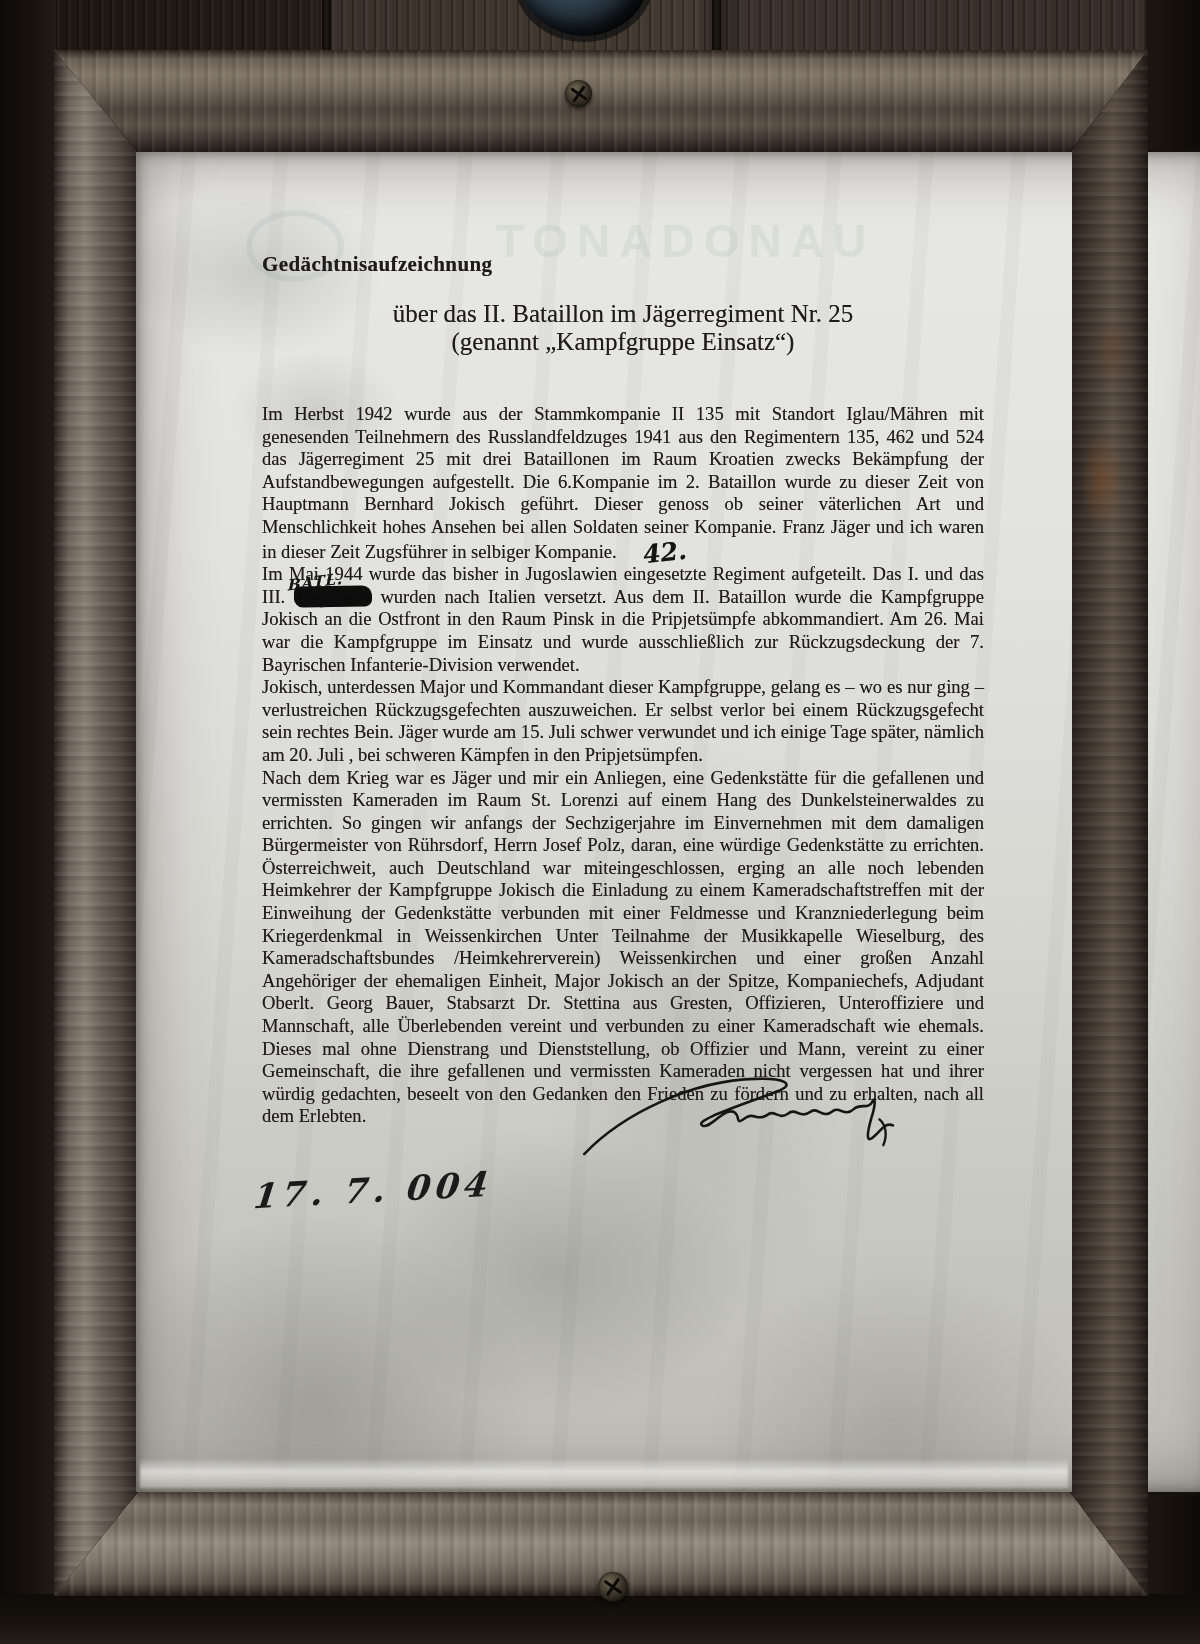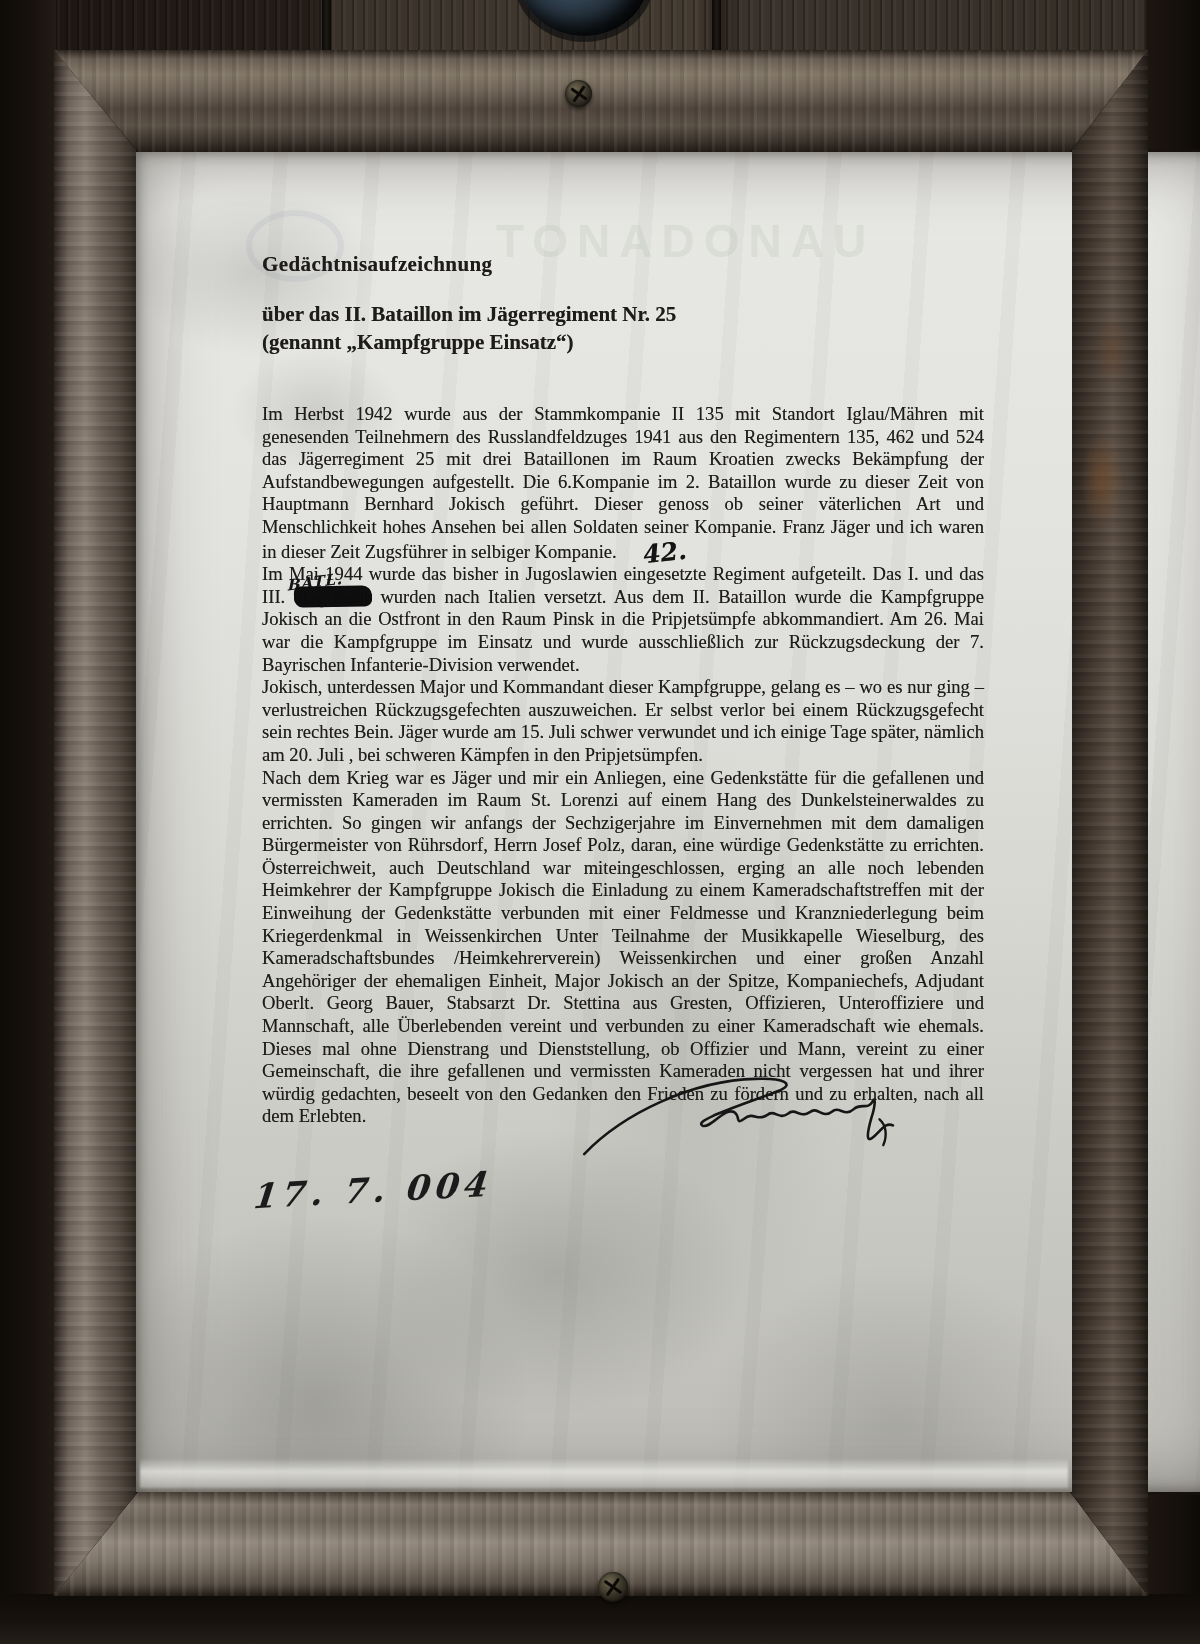--- a/index.html
+++ b/index.html
@@ -101,21 +101,21 @@
   .watermark-circle{
     position:absolute;left:110px;top:58px;width:86px;height:60px;border-radius:50%;
     border:6px solid rgba(120,140,158,.10);
   }
   
   .sheet-text{
     position:absolute;left:126px;top:100px;width:722px;color:#1e1c1a;
     text-shadow:0 0 .6px rgba(30,28,26,.55);
   }
   .doc-title{font-size:21px;font-weight:bold;text-align:left;letter-spacing:.4px;margin:0 0 23px 0;}
-  .doc-subtitle{font-size:21px;font-weight:bold;line-height:28px;margin:0 0 47px 0;}
+  .doc-subtitle{font-size:25px;font-weight:normal;text-align:center;line-height:28px;margin:0 0 47px 0;}
   .body-par{font-size:18.6px;line-height:22.6px;text-align:justify;margin:0;}
   .hw{font-family:"DejaVu Serif", serif;font-style:italic;color:#141414;}
   .ann-42{display:inline-block;font-size:25px;margin-left:26px;transform:rotate(-6deg) translateY(3px);font-weight:bold;}
   .struck-wrap{position:relative;display:inline-block;}
   .struck{
     color:rgba(10,10,10,.85);background:#0e0e0e;border-radius:6px 10px 7px 9px;
     padding:0 3px;transform:rotate(-1deg);display:inline-block;line-height:19px;
     box-shadow:0 1px 0 #0e0e0e, 0 -1px 0 #0e0e0e;
   }
   .ann-batl{

